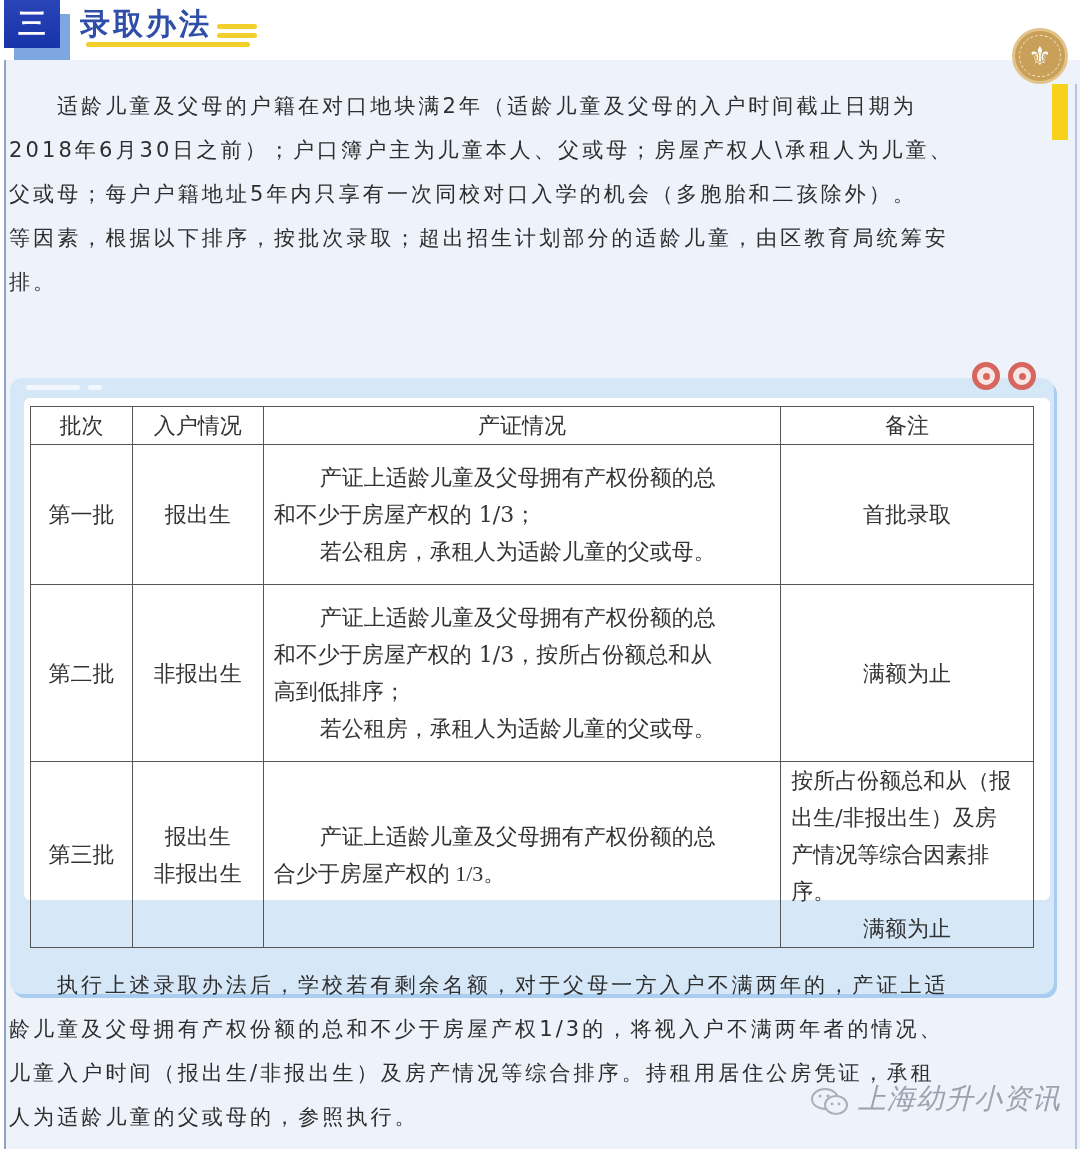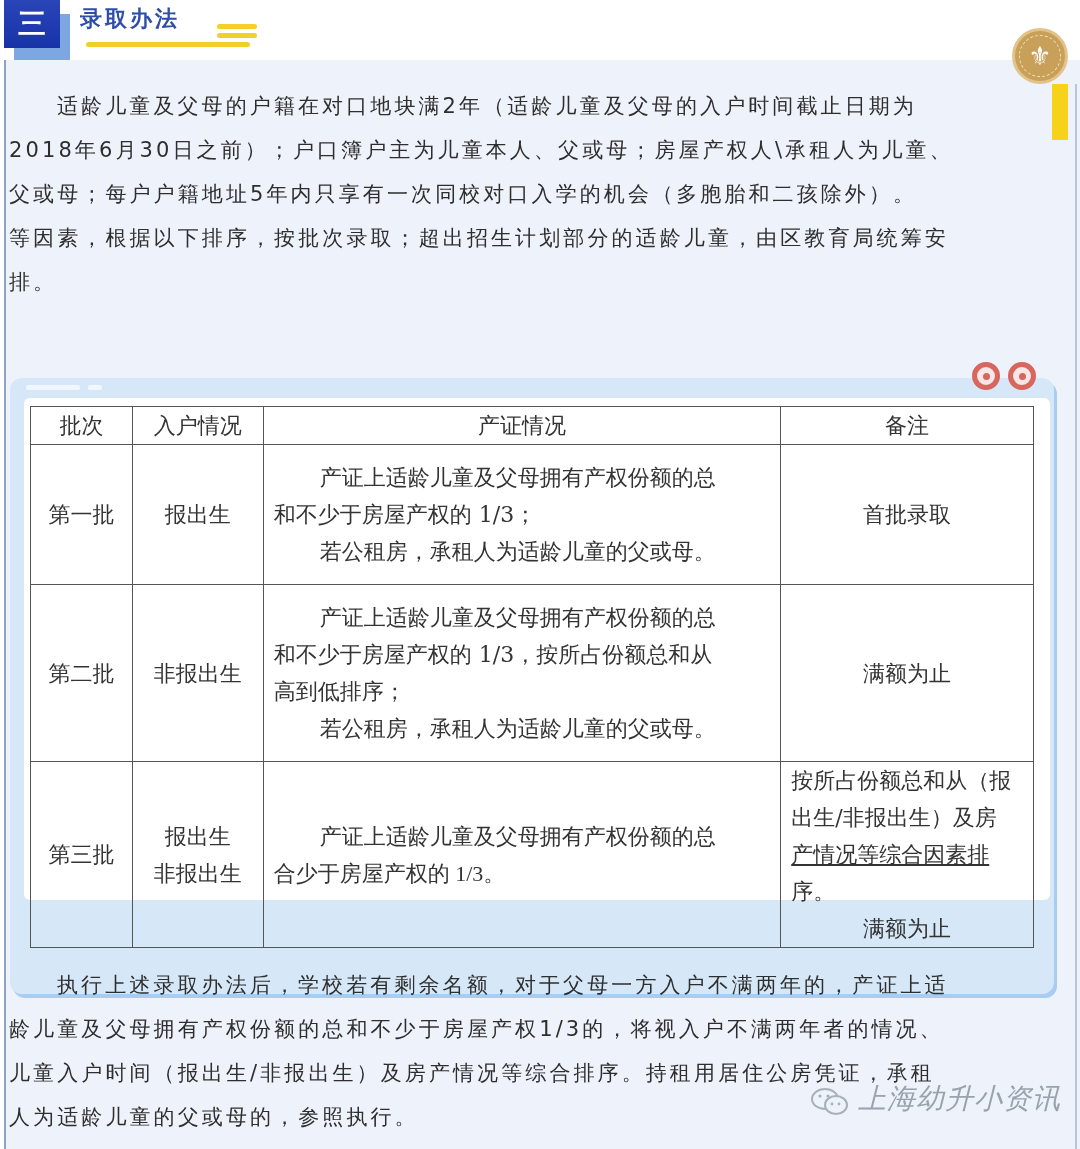--- a/index.html
+++ b/index.html
@@ -19,21 +19,21 @@
       background: #7ea6e0;
     }
     .badge {
       position: absolute; left: 4px; top: 0; width: 56px; height: 48px;
       background: linear-gradient(180deg, #2a45b8 0%, #1733a8 100%);
       color: #ffffff; font-size: 28px; font-weight: bold;
       display: flex; align-items: center; justify-content: center;
     }
     .title {
       position: absolute; left: 80px; top: 4px;
-      font-size: 22px; font-weight: bold; color: #2f4ea8; letter-spacing: 3px;
+      font-size: 30px; font-weight: bold; color: #2f4ea8; letter-spacing: 3px;
     }
     .title-underline {
       position: absolute; left: 86px; top: 42px; width: 164px; height: 5px;
       background: #f2cf2a; border-radius: 3px;
     }
     .title-bar1, .title-bar2 {
       position: absolute; left: 217px; width: 40px; height: 5px;
       background: #f2cf2a; border-radius: 3px;
     }
     .title-bar1 { top: 24px; }
@@ -208,21 +208,21 @@
             <span class="center-line">报出生</span>
             <span class="center-line">非报出生</span>
           </td>
           <td class="c-cert">
             <span class="ind">产证上适龄儿童及父母拥有产权份额的总</span>
             <span style="display:block;font-family:Liberation Serif, serif;">合少于房屋产权的 1/3。</span>
           </td>
           <td class="c-note left">
             <span style="display:block;">按所占份额总和从（报</span>
             <span style="display:block;">出生/非报出生）及房</span>
-            <span style="display:block;text-decoration:underline;">产情况等综合因素排</span>
+            <span style="display:block;">产情况等综合因素排</span>
             <span style="display:block;">序。</span>
             <span class="center-line">满额为止</span>
           </td>
         </tr>
       </tbody>
     </table>
   </div>
 </div>
 
 <div class="para" style="top: 963px;">

